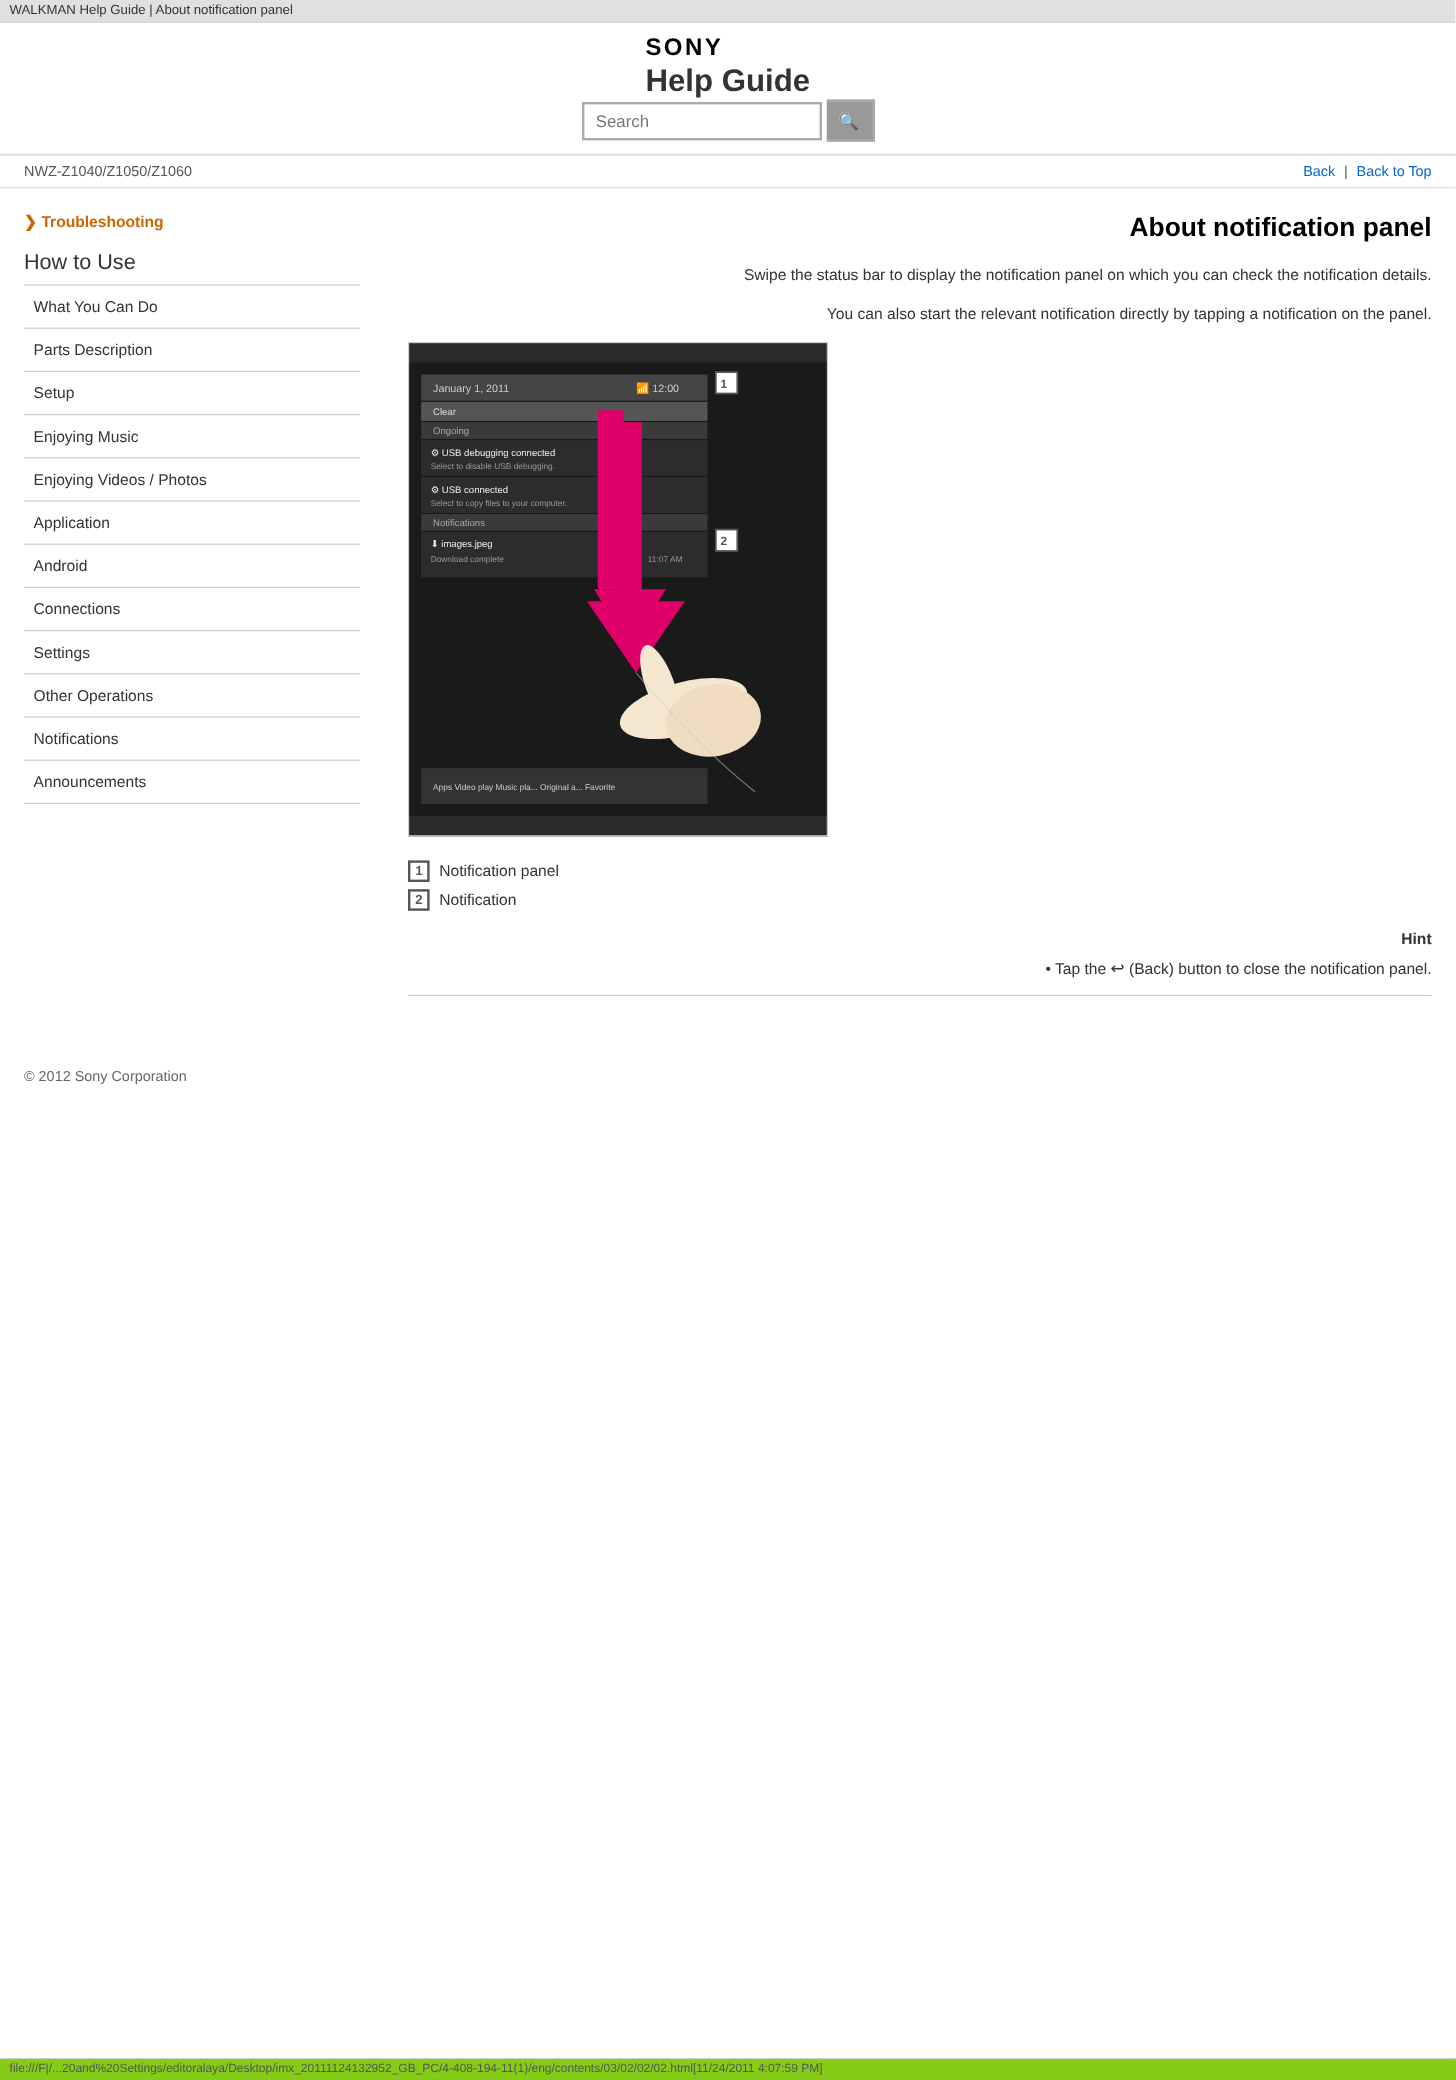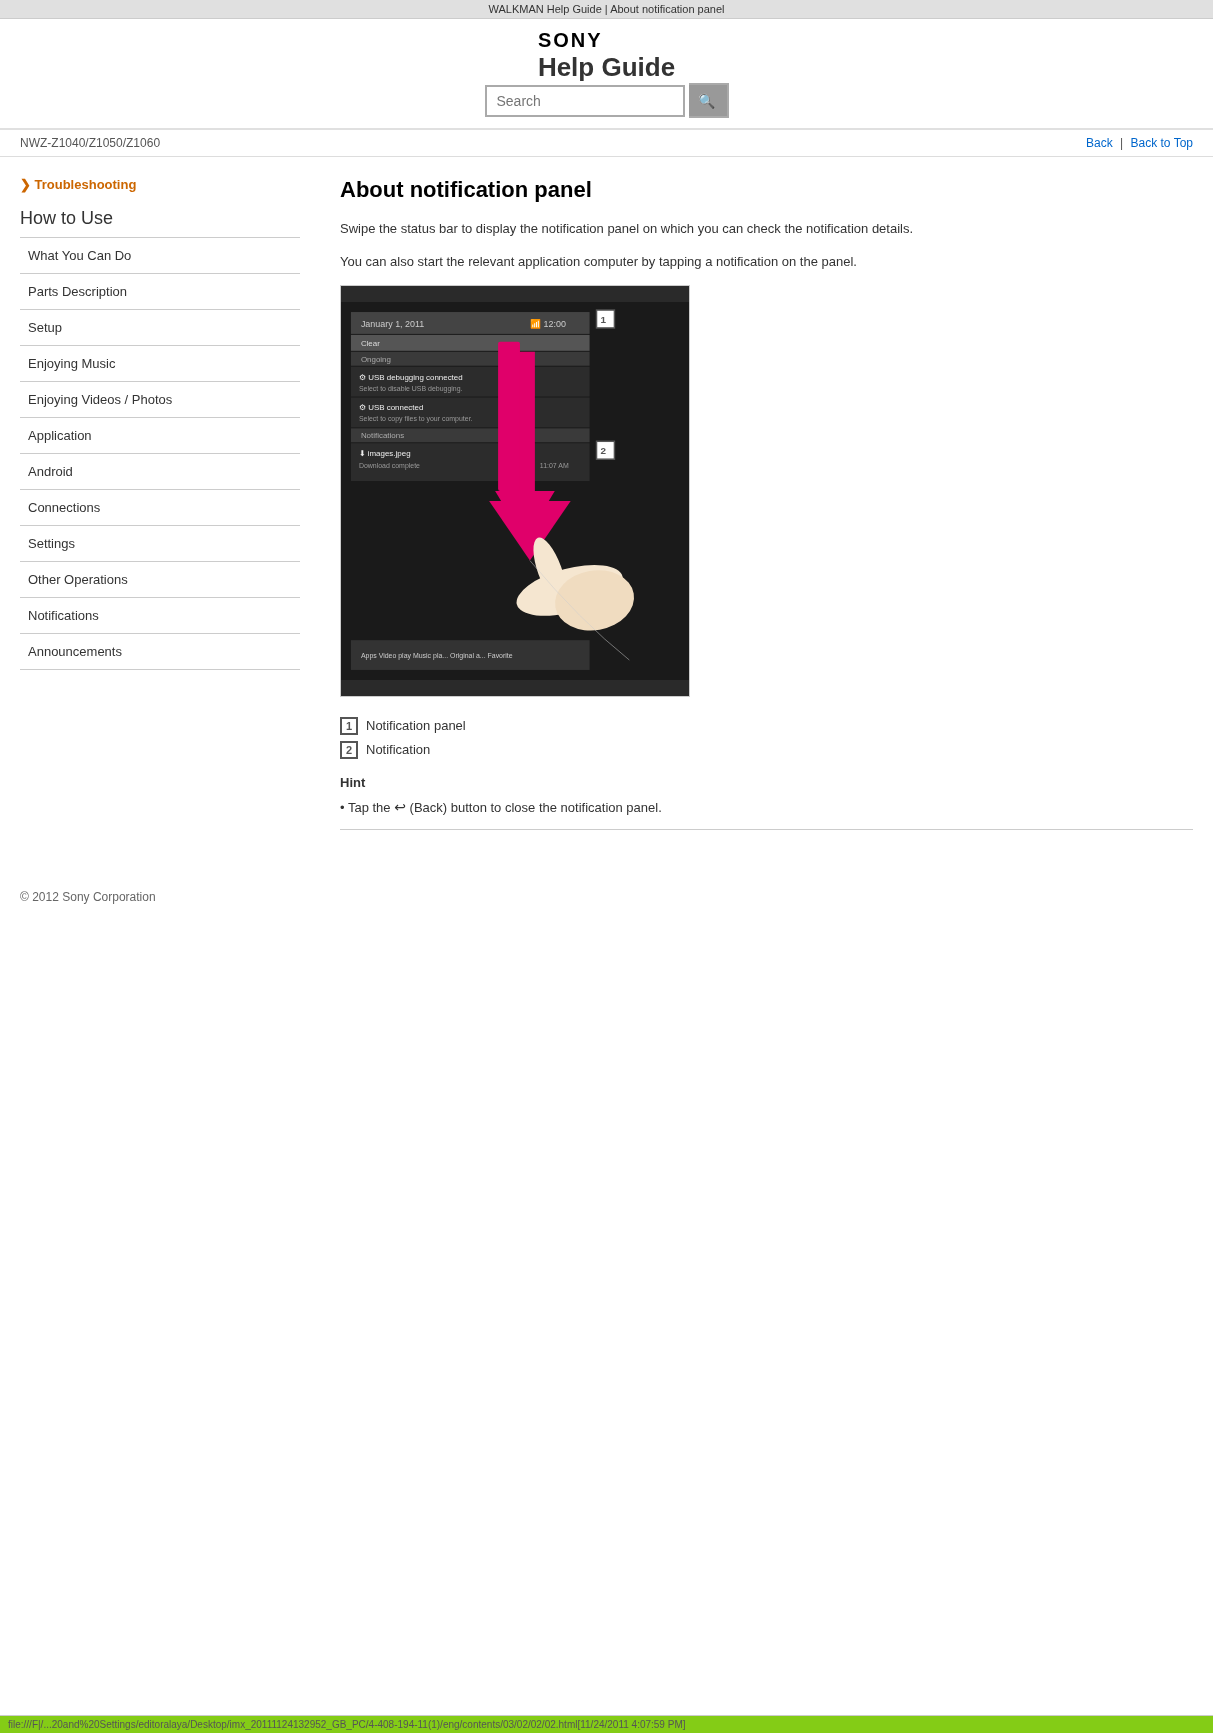--- a/index.html
+++ b/index.html
@@ -10,21 +10,20 @@
       background: #fff;
     }
 
     
     .browser-title-bar {
       background: #e0e0e0;
       padding: 3px 8px;
       font-size: 11px;
       color: #333;
       border-bottom: 1px solid #ccc;
-      text-align: center;
     }
 
     
     .header {
       background: #fff;
       border-bottom: 2px solid #e0e0e0;
       padding: 10px 20px 10px 20px;
       display: flex;
       align-items: center;
       justify-content: space-between;
@@ -127,20 +126,21 @@
       color: #333;
     }
     .sidebar-item:last-child {
       border-bottom: 1px solid #ccc;
     }
 
     
     .content {
       flex: 1;
       padding-left: 20px;
+      text-align: right;
     }
     .content-title {
       font-size: 22px;
       font-weight: bold;
       color: #000;
       margin-bottom: 16px;
     }
     .content-description {
       font-size: 13px;
       line-height: 1.6;
@@ -280,21 +280,21 @@
       <li class="sidebar-item">Settings</li>
       <li class="sidebar-item">Other Operations</li>
       <li class="sidebar-item">Notifications</li>
       <li class="sidebar-item">Announcements</li>
     </ul>
   </div>
 
   <div class="content">
     <h1 class="content-title">About notification panel</h1>
     <p class="content-description">Swipe the status bar to display the notification panel on which you can check the notification details.</p>
-    <p class="content-description">You can also start the relevant application computer by tapping a notification on the panel.</p>
+    <p class="content-description">You can also start the relevant notification directly by tapping a notification on the panel.</p>
 
     <div class="notification-image-container">
       <svg class="notif-panel-svg" viewBox="0 0 350 380" xmlns="http://www.w3.org/2000/svg">
 
         <rect width="350" height="380" fill="#1a1a1a"></rect>
 
         <rect x="10" y="10" width="240" height="22" fill="#444"></rect>
         <text x="20" y="25" font-size="9" fill="#ccc">January 1, 2011</text>
         <text x="190" y="25" font-size="9" fill="#ccc">📶 12:00</text>
 

